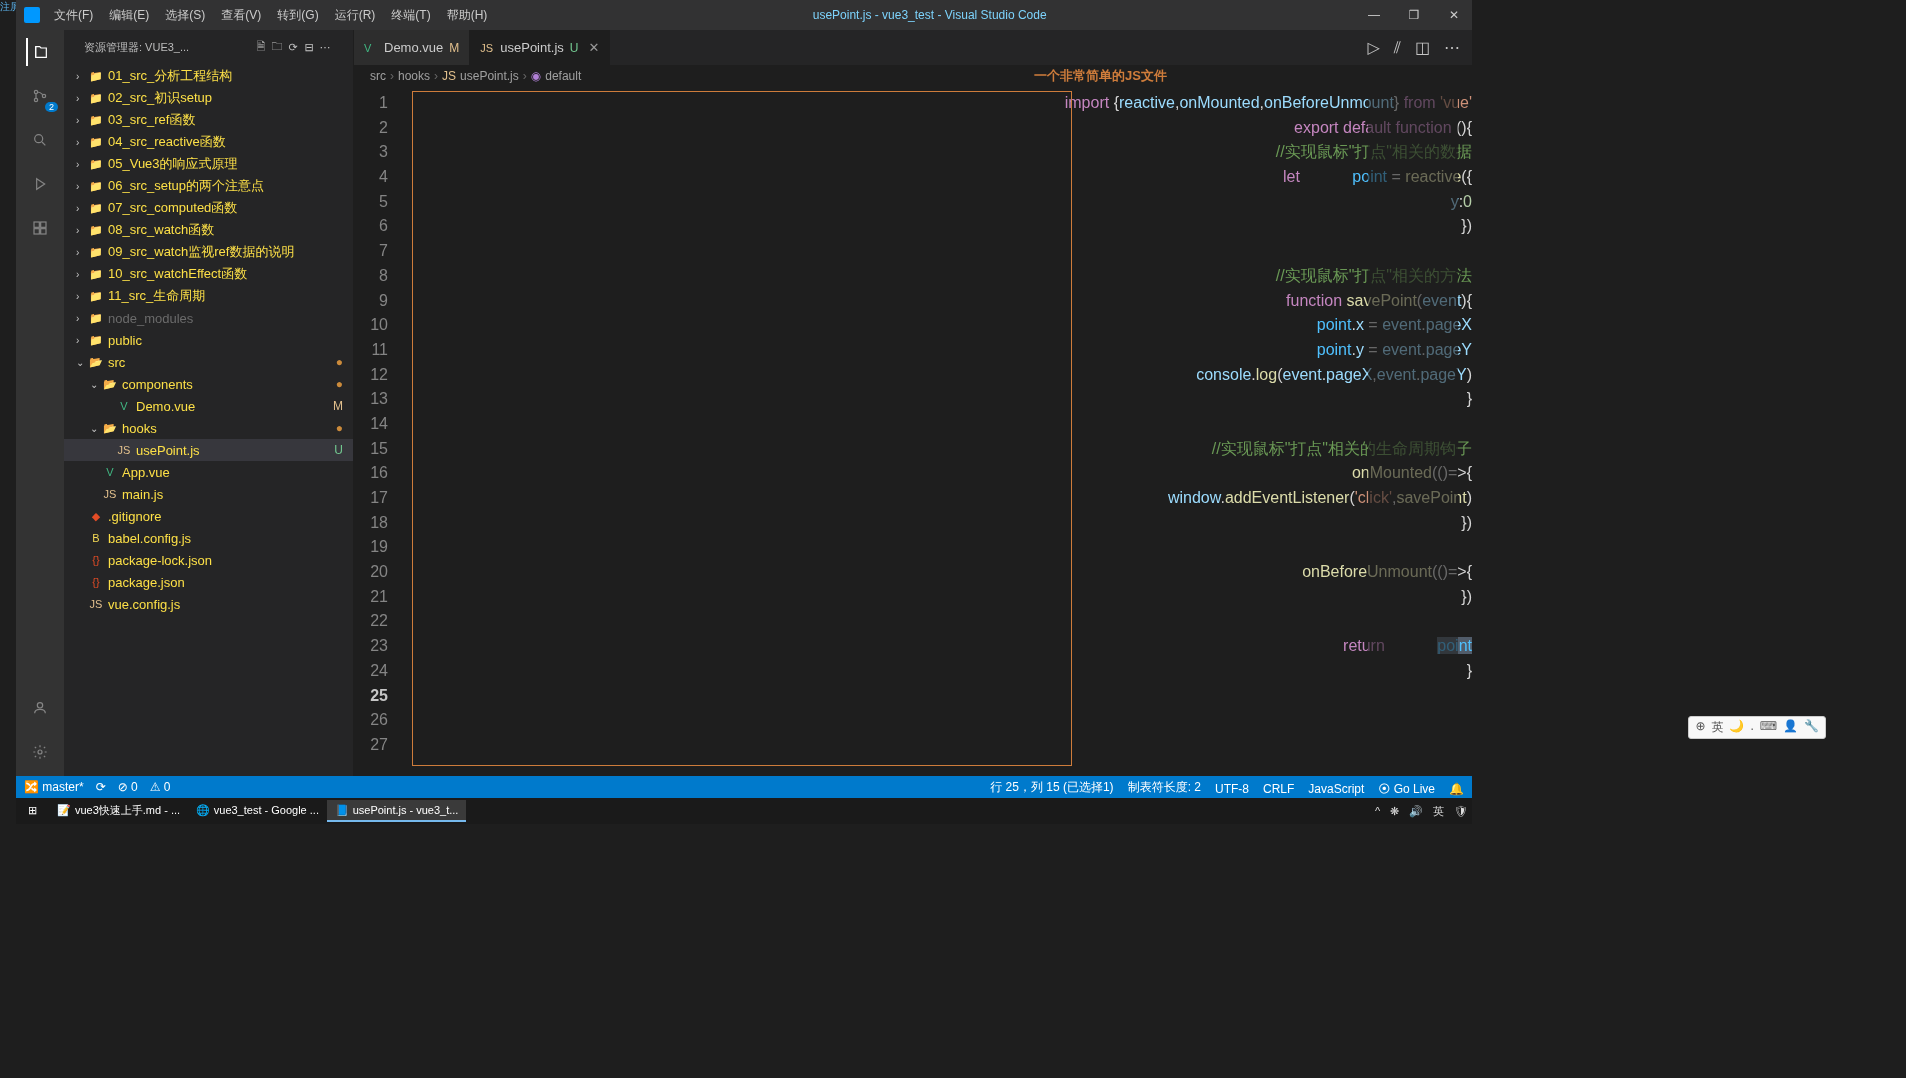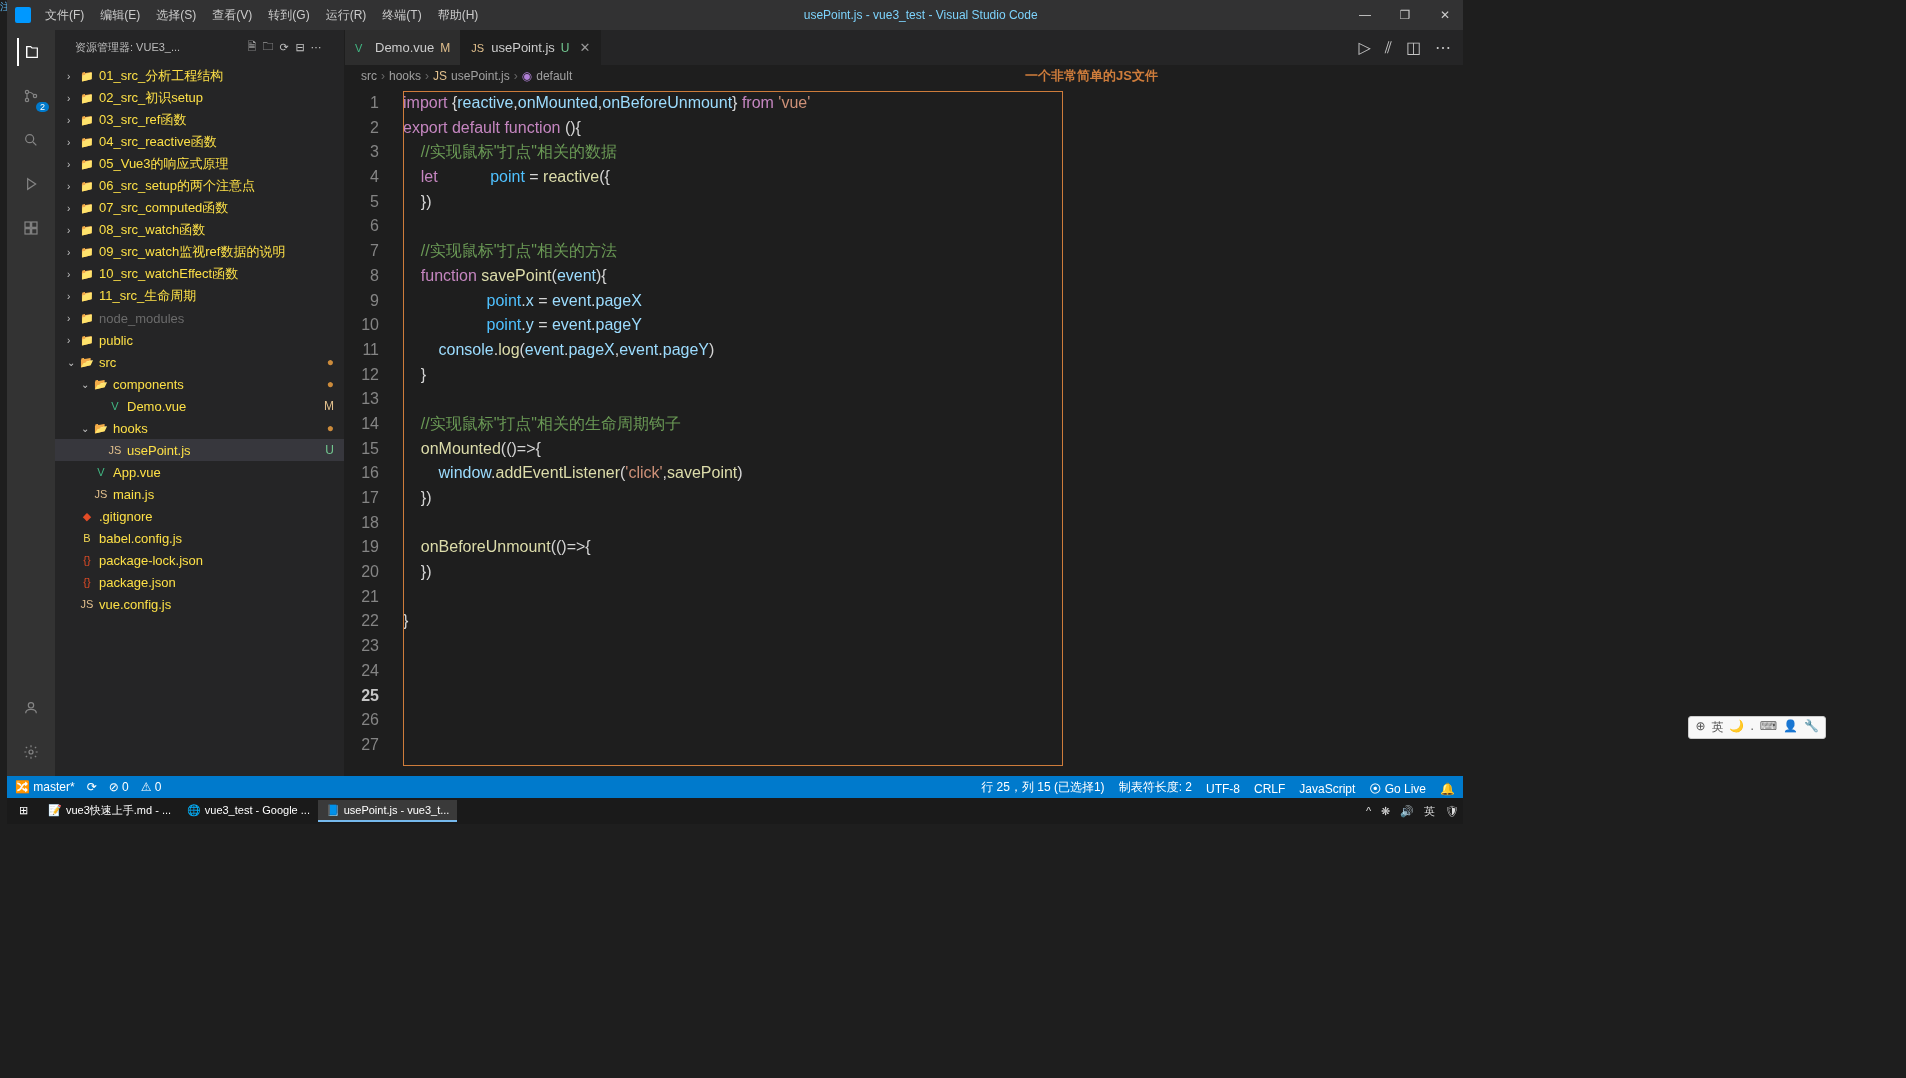--- a/index.html
+++ b/index.html
@@ -1,18 +1,18 @@
 <!DOCTYPE html>
 <html><head>
 <meta charset="utf-8">
 <style>
 * { margin: 0; padding: 0; box-sizing: border-box; font-family: "Segoe UI", "Microsoft YaHei", sans-serif; }
 body { background: #1e1e1e; color: #cccccc; overflow: hidden; width: 1906px; height: 1078px; position: relative; }
 
-.container { width: 1456px; height: 824px; background: #252526; position: absolute; top: 0; left: 7px; }
+.container { width: 1456px; height: 824px; background: #252526; position: absolute; top: 0; left: 16px; }
 
 
 .titlebar { height: 30px; background: #323233; display: flex; align-items: center; padding: 0 8px; font-size: 12px; color: #cccccc; }
 .titlebar .vscode-icon { width: 16px; height: 16px; margin-right: 6px; background: #0098ff; border-radius: 2px; }
 .titlebar .menu-item { padding: 0 8px; cursor: pointer; }
 .titlebar .title-center { flex: 1; text-align: center; color: #7dd3fc; }
 .titlebar .win-btns { display: flex; gap: 20px; margin-left: auto; }
 .titlebar .win-btn { width: 20px; text-align: center; cursor: pointer; }
 
 
@@ -54,21 +54,21 @@
 .breadcrumb { height: 22px; display: flex; align-items: center; padding: 0 16px; font-size: 12px; color: #a0a0a0; gap: 4px; position:relative; }
 .breadcrumb .sep { color: #666; }
 .annotation { color:#ce7c3b; font-weight:bold; position:absolute; left:680px; font-size:13px; }
 
 .code-wrap { flex:1; position:relative; overflow:hidden; }
 .code-border { position:absolute; top:4px; left:58px; right:400px; bottom:10px; border:1px solid #ce7c3b; pointer-events:none; }
 .code { font-family: Consolas, monospace; font-size: 16px; padding: 4px 0 0 0; line-height: 24.7px; display:flex; }
 .gutter { width: 50px; text-align: right; color: #858585; padding-right: 16px; user-select:none; }
 .gutter .ln { height: 24.7px; }
 .gutter .ln.active { color:#c6c6c6; font-weight:bold; }
-.lines { flex:1; }
+.lines { flex:1;text-align:right; }
 .line { height: 24.7px; white-space: pre; padding-left:8px; }
 
 
 .kw { color: #c586c0; }
 .fn { color: #dcdcaa; }
 .var { color: #9cdcfe; }
 .const { color: #4fc1ff; margin-left: 48px; }
 .str { color: #ce9178; }
 .num { color: #b5cea8; }
 .cmt { color: #6a9955; }
@@ -373,37 +373,39 @@
               <div class="ln">24</div>
               <div class="ln active">25</div>
               <div class="ln">26</div>
               <div class="ln">27</div>
             </div>
         <div class="lines" id="lines">
               <div class="line"><span class="kw">import</span> <span class="pn">{</span><span class="var">reactive</span><span class="pn">,</span><span class="var">onMounted</span><span class="pn">,</span><span class="var">onBeforeUnmount</span><span class="pn">}</span> <span class="kw">from</span> <span class="str">'vue'</span></div>
               <div class="line"><span class="kw">export</span> <span class="kw">default</span> <span class="kw">function</span> <span class="pn">(){</span></div>
               <div class="line">    <span class="cmt">//实现鼠标"打点"相关的数据</span></div>
               <div class="line">    <span class="kw">let</span> <span class="const">point</span> <span class="pn">=</span> <span class="fn">reactive</span><span class="pn">({</span></div>
+              <div class="line">        <span class="var">y</span><span class="pn">:</span><span class="num">0</span></div>
               <div class="line">    <span class="pn">})</span></div>
               <div class="line"></div>
               <div class="line">    <span class="cmt">//实现鼠标"打点"相关的方法</span></div>
               <div class="line">    <span class="kw">function</span> <span class="fn">savePoint</span><span class="pn">(</span><span class="var">event</span><span class="pn">){</span></div>
               <div class="line">        <span class="const">point</span><span class="pn">.</span><span class="var">x</span> <span class="pn">=</span> <span class="var">event</span><span class="pn">.</span><span class="var">pageX</span></div>
               <div class="line">        <span class="const">point</span><span class="pn">.</span><span class="var">y</span> <span class="pn">=</span> <span class="var">event</span><span class="pn">.</span><span class="var">pageY</span></div>
               <div class="line">        <span class="var">console</span><span class="pn">.</span><span class="fn">log</span><span class="pn">(</span><span class="var">event</span><span class="pn">.</span><span class="var">pageX</span><span class="pn">,</span><span class="var">event</span><span class="pn">.</span><span class="var">pageY</span><span class="pn">)</span></div>
               <div class="line">    <span class="pn">}</span></div>
               <div class="line"></div>
               <div class="line">    <span class="cmt">//实现鼠标"打点"相关的生命周期钩子</span></div>
               <div class="line">    <span class="fn">onMounted</span><span class="pn">(()=&gt;{</span></div>
               <div class="line">        <span class="var">window</span><span class="pn">.</span><span class="fn">addEventListener</span><span class="pn">(</span><span class="str">'click'</span><span class="pn">,</span><span class="fn">savePoint</span><span class="pn">)</span></div>
               <div class="line">    <span class="pn">})</span></div>
               <div class="line"></div>
               <div class="line">    <span class="fn">onBeforeUnmount</span><span class="pn">(()=&gt;{</span></div>
               <div class="line">    <span class="pn">})</span></div>
               <div class="line"></div>
+              <div class="line">    <span class="kw">return</span> <span class="const hl">point</span></div>
               <div class="line"><span class="pn">}</span></div>
               <div class="line"></div>
             </div>
       </div>
       <div class="code-border"></div>
       <div class="minimap"></div>
     </div>
   </div>
 </div>
 

